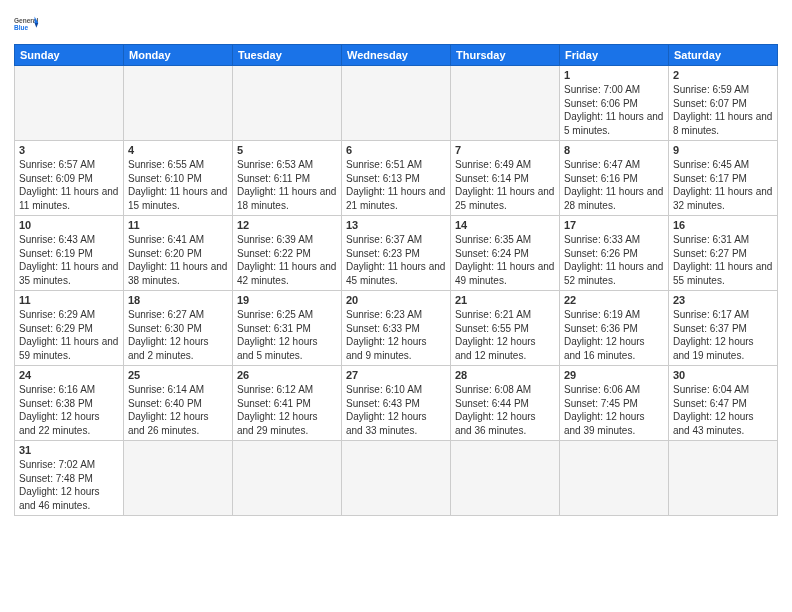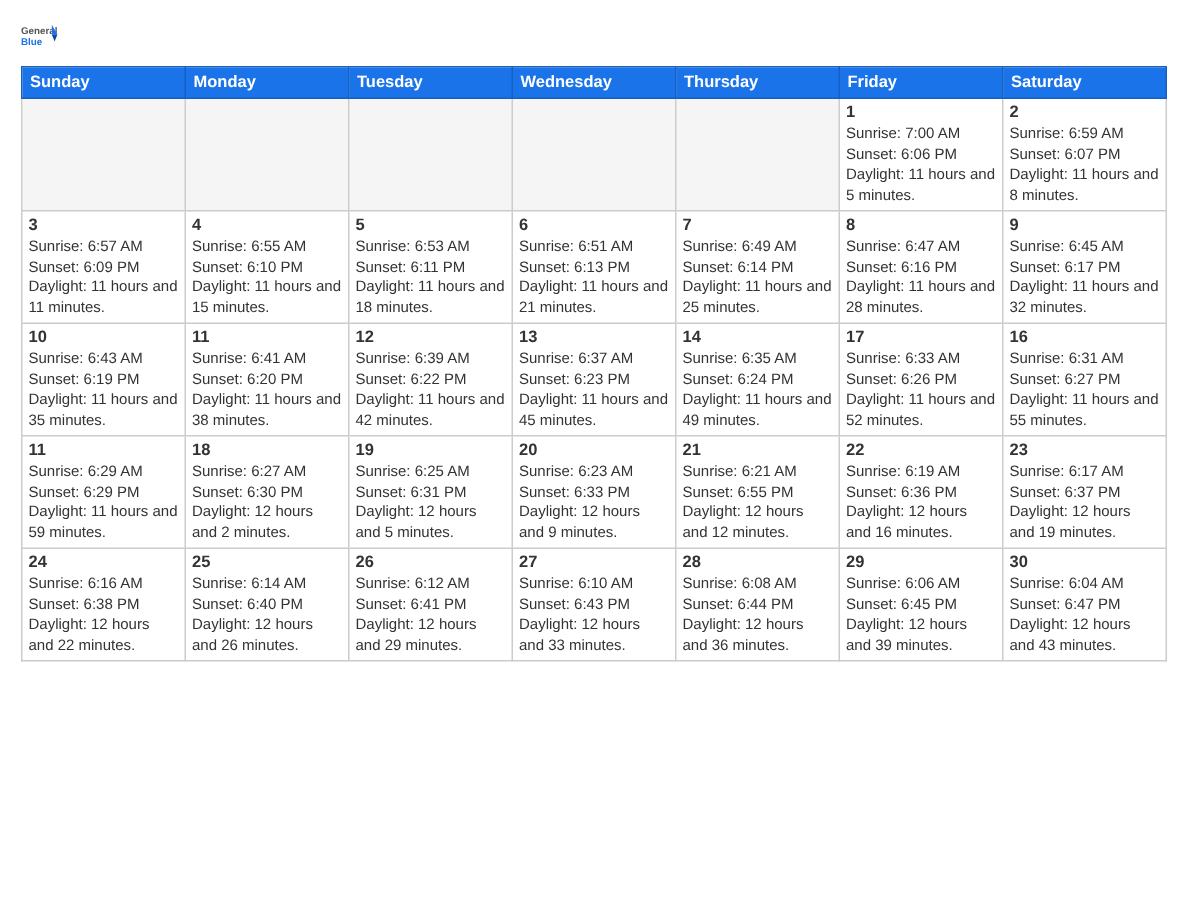--- a/index.html
+++ b/index.html
@@ -297,25 +297,39 @@
           </td>
           <td>
             <span class="day-num">28</span>
             <div class="day-info">Sunrise: 6:08 AM
 Sunset: 6:44 PM
 Daylight: 12 hours and 36 minutes.</div>
           </td>
           <td>
             <span class="day-num">29</span>
             <div class="day-info">Sunrise: 6:06 AM
-Sunset: 6:45 PM
+Sunset: 7:45 PM
 Daylight: 12 hours and 39 minutes.</div>
           </td>
           <td>
             <span class="day-num">30</span>
             <div class="day-info">Sunrise: 6:04 AM
 Sunset: 6:47 PM
 Daylight: 12 hours and 43 minutes.</div>
           </td>
+        </tr>
+        <tr class="last-row">
+          <td>
+            <span class="day-num">31</span>
+            <div class="day-info">Sunrise: 7:02 AM
+Sunset: 7:48 PM
+Daylight: 12 hours and 46 minutes.</div>
+          </td>
+          <td class="empty"></td>
+          <td class="empty"></td>
+          <td class="empty"></td>
+          <td class="empty"></td>
+          <td class="empty"></td>
+          <td class="empty"></td>
         </tr>
       </tbody>
   </table>
 </div>
 
 </body></html>

